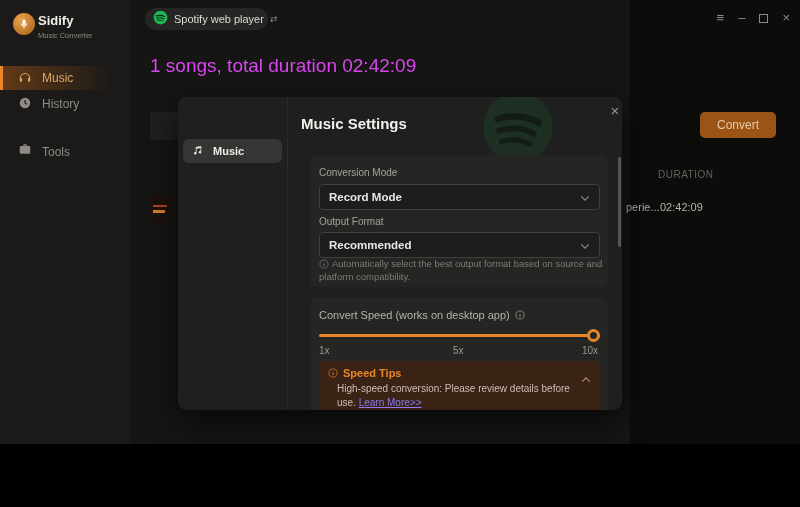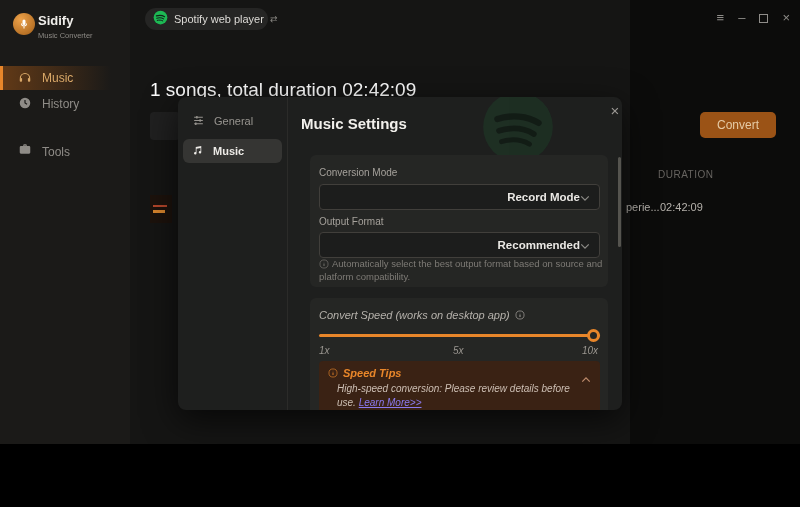--- a/index.html
+++ b/index.html
@@ -35,21 +35,21 @@
   .tab-pill { position:absolute; left:145px; top:8px; width:123px; height:22px; background:#252524; border-radius:12px;
     display:flex; align-items:center; gap:6px; padding:0 8px; }
   .tab-label { font-size:11px; color:#dddbd7; white-space:nowrap; }
   .tab-swap { font-size:9px; color:#8a8884; }
   .win-controls { position:absolute; right:10px; top:8px; width:100px; height:20px; display:flex; align-items:center;
     justify-content:flex-end; gap:14px; color:#8f8d89; }
   .win-glyph { font-size:13px; line-height:14px; }
   .win-max { width:9px; height:9px; border:1px solid #8f8d89; }
 
   
-  .summary { position:absolute; left:150px; top:55px; font-size:19px; color:#ffffff;margin-top:24px; }
+  .summary { position:absolute; left:150px; top:55px; font-size:19px; color:#d946ef; }
   .toolbar-sliver { position:absolute; left:150px; top:112px; width:30px; height:28px; background:#202020; border-radius:4px; }
   .convert-btn { position:absolute; left:700px; top:112px; width:76px; height:26px; background:#9b5316; border-radius:5px;
     color:#e6cba6; font-size:12px; display:flex; align-items:center; justify-content:center; cursor:pointer; }
   .duration-header { position:absolute; left:658px; top:169px; font-size:10px; letter-spacing:.5px; color:#676460; }
   .song-thumb { position:absolute; left:150px; top:195px; width:22px; height:28px; background:#1c120c; overflow:hidden; }
   .thumb-line1 { position:absolute; left:3px; top:10px; width:14px; height:2px; background:#b3452a; }
   .thumb-line2 { position:absolute; left:3px; top:15px; width:12px; height:3px; background:#d8842c; }
   .row-title { position:absolute; left:626px; top:201px; font-size:11px; color:#b5b1ab; }
   .row-duration { position:absolute; left:660px; top:201px; font-size:11px; color:#b5b1ab; }
 
@@ -60,24 +60,24 @@
   .modal-close { position:absolute; left:428px; top:4px; width:18px; height:18px; font-size:15px; color:#9c9995;
     display:flex; align-items:center; justify-content:center; cursor:pointer; }
   .modal-tabs { position:absolute; left:0; top:0; width:110px; height:313px; border-right:1px solid #2b2b29; }
   .mtab { position:absolute; left:5px; width:99px; height:24px; display:flex; align-items:center; gap:9px;
     padding-left:9px; font-size:11px; color:#97948f; border-radius:6px; cursor:pointer; }
   .mtab.active { background:#353533; color:#eceae6; font-weight:bold; }
   .modal-title { position:absolute; left:123px; top:18px; font-size:15px; font-weight:bold; color:#f2f0ec; }
 
   .card { position:absolute; left:132px; width:298px; background:#252624; border-radius:6px; }
   .card1 { top:58px; height:132px; }
-  .card2 { top:201px; height:130px;font-style:italic; }
+  .card2 { top:201px; height:130px; }
   .field-label { position:absolute; left:9px; font-size:10px; color:#a5a19b; }
   .select { position:absolute; left:9px; width:281px; height:24px; background:#1c1d1c; border:1px solid #413f3b;
-    border-radius:4px; display:flex; align-items:center; justify-content:flex-end; padding:12px 9px; cursor:pointer; }
+    border-radius:4px; display:flex; align-items:center; justify-content:space-between; padding:12px 9px; cursor:pointer; }
   .select-value { font-size:11.5px; color:#eae8e4; font-weight:bold; }
   .hint { position:absolute; left:9px; top:102px; width:284px; font-size:9.5px; line-height:13px; color:#7e7b76; }
   .hint svg { vertical-align:-2px; margin-right:3px; }
 
   .speed-label { position:absolute; left:9px; top:11px; font-size:11px; color:#b5b1ab; display:flex; align-items:center; gap:5px; }
   .slider { position:absolute; left:9px; top:33px; width:281px; height:8px; cursor:pointer; }
   .slider-track { position:absolute; left:0; top:3px; width:281px; height:3px; background:#e8862a; border-radius:2px; }
   .slider-handle { position:absolute; left:268px; top:-2px; width:13px; height:13px; border-radius:50%;
     background:#252624; border:3px solid #e8862a; }
   .tick { position:absolute; top:47px; font-size:10px; color:#9b9791; }
@@ -195,29 +195,20 @@
           <circle cx="12" cy="12" r="11" fill="rgba(29,185,84,.13)"></circle>
           <path d="M5.5 9.5c4.5-1.5 9.5-1 13 1.2" stroke="rgba(0,0,0,.45)" stroke-width="2" fill="none" stroke-linecap="round"></path>
           <path d="M6 13.2c4-1.2 8-.8 11 1" stroke="rgba(0,0,0,.45)" stroke-width="1.8" fill="none" stroke-linecap="round"></path>
           <path d="M6.8 16.6c3.2-.9 6.4-.6 8.8.8" stroke="rgba(0,0,0,.45)" stroke-width="1.6" fill="none" stroke-linecap="round"></path>
         </svg>
     </div>
 
     <div class="modal-close">×</div>
 
     <div class="modal-tabs">
-      <div class="mtab" style="top:12px;">
-        <span>
-          <svg width="13" height="13" viewBox="0 0 24 24" stroke="currentColor" stroke-width="2" fill="none">
-              <path d="M4 6h16M4 12h16M4 18h16"></path>
-              <path d="M9 3.5v5M15 9.5v5M7 15.5v5" stroke-width="2.6"></path>
-            </svg>
-        </span>
-        <span>General</span>
-      </div>
       <div class="mtab active" style="top:42px;">
         <span>
           <svg width="12" height="12" viewBox="0 0 24 24" fill="currentColor">
               <path d="M9 18.5a2.5 2.5 0 1 1-1.5-2.3V6l11-2.2v12.9a2.5 2.5 0 1 1-1.5-2.3V8L9 9.7z"></path>
             </svg>
         </span>
         <span>Music</span>
       </div>
     </div>
 

